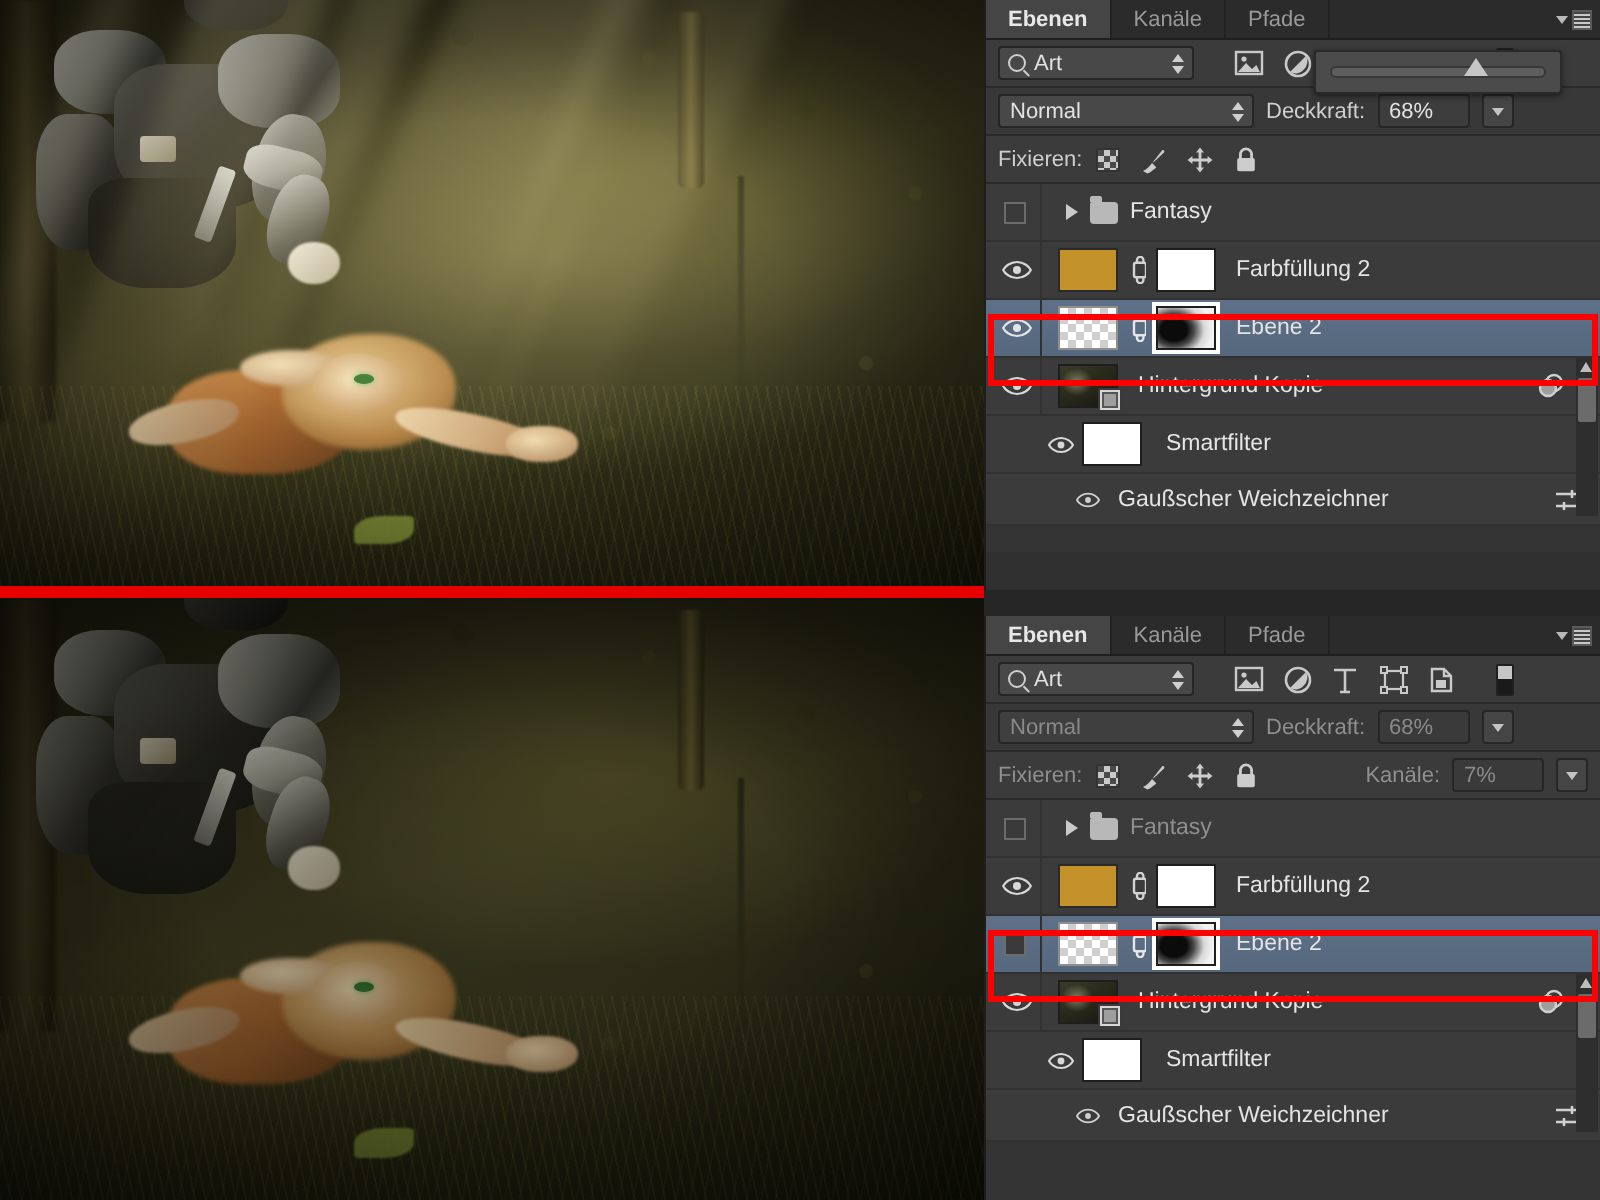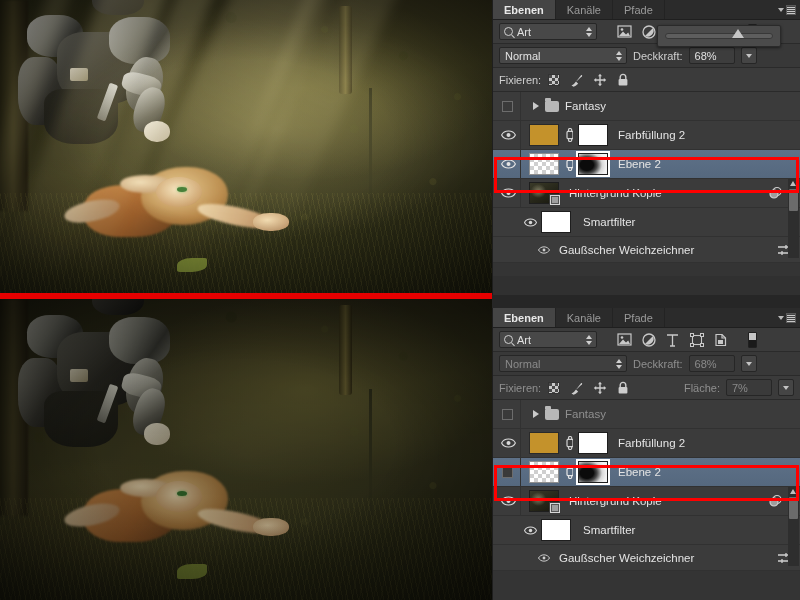--- a/index.html
+++ b/index.html
@@ -734,21 +734,21 @@
               <path d="M7 .8 9 3.2H7.7v3.1h3.1V5l2.4 2-2.4 2V7.7H7.7v3.1H9L7 13.2 5 10.8h1.3V7.7H3.2V9L.8 7l2.4-2v1.3h3.1V3.2H5z" fill="#cdcdcd"></path>
             </svg>
         </span>
         <span class="li">
           <svg width="12" height="14" viewBox="0 0 12 14">
               <path d="M3.2 6V4.2a2.8 2.8 0 0 1 5.6 0V6" fill="none" stroke="#cdcdcd" stroke-width="1.4"></path>
               <rect x="1.6" y="6" width="8.8" height="6.6" rx="1" fill="#cdcdcd"></rect>
             </svg>
         </span>
       </div>
-      <span class="lbl" style="margin-left:auto;">Fläche:</span>
+      <span class="lbl" style="margin-left:auto;">Kanäle:</span>
       <span class="val-box">7%</span>
       <span class="caret-btn">
           <i class="caret"></i>
         </span>
     </div>
 
     <div class="layers" style="height:166px; position:relative;">
 
       <div class="layer group">
         <div class="eye-cell">

